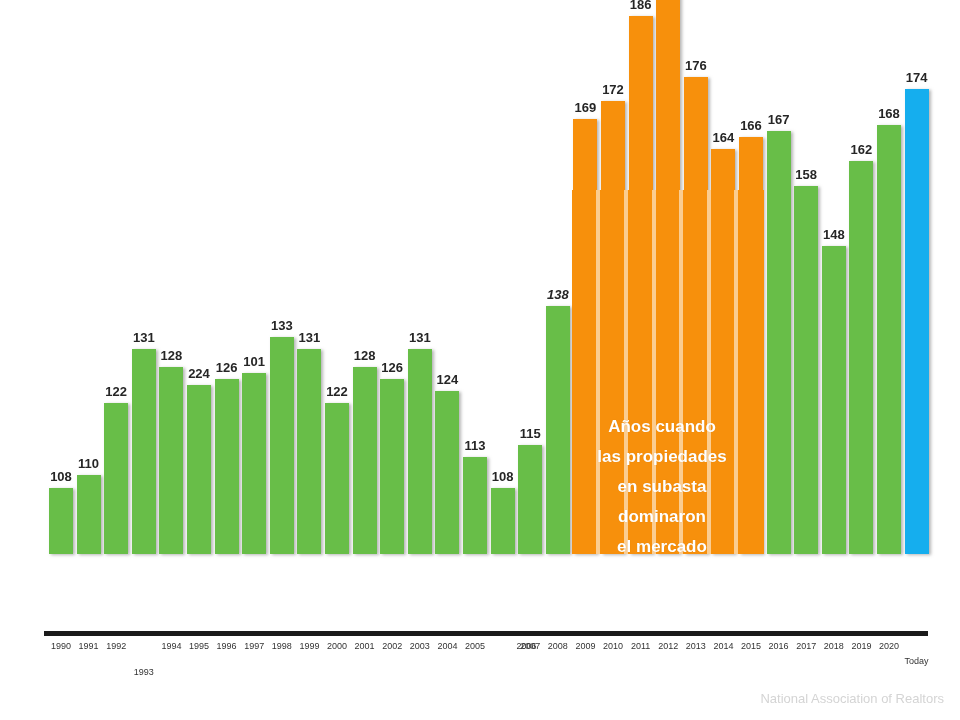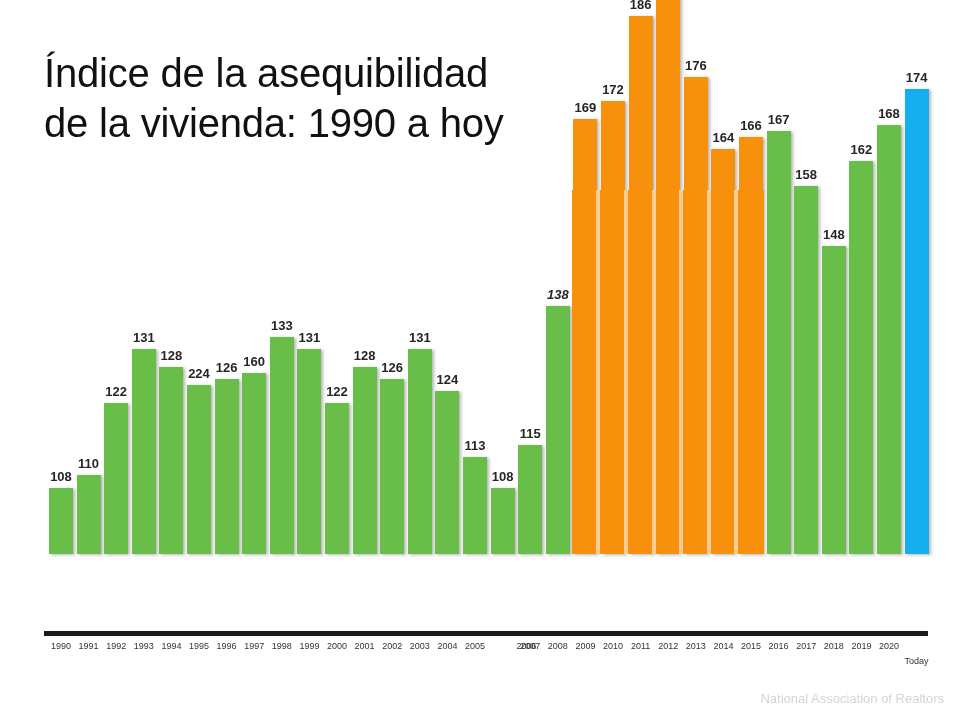--- a/index.html
+++ b/index.html
@@ -136,22 +136,20 @@
     font-size: 13px;
     color: #D4D4D4;
     font-family: "Liberation Sans", sans-serif;
   }
 </style>
 </head>
 <body>
 
 <div id="slide">
 
-  <div id="chart-title">Índice de la asequibilidad
-de la vivienda: 1990 a hoy</div>
 
   <div id="plot-area">
     <div id="bars-container">
         <div class="bar-slot" style="left: 47px;">
           <div class="bar green" title="1990: 108" style="height: 66.44px;"></div>
           <div class="bar-label" style="bottom: 70.44px;">108</div>
         </div>
         <div class="bar-slot" style="left: 74.6px;">
           <div class="bar green" title="1991: 110" style="height: 78.52px;"></div>
           <div class="bar-label" style="bottom: 82.52px;">110</div>
@@ -171,21 +169,21 @@
         <div class="bar-slot" style="left: 185px;">
           <div class="bar green" title="1995: 125" style="height: 169.12px;"></div>
           <div class="bar-label" style="bottom: 173.12px;">224</div>
         </div>
         <div class="bar-slot" style="left: 212.6px;">
           <div class="bar green" title="1996: 126" style="height: 175.16px;"></div>
           <div class="bar-label" style="bottom: 179.16px;">126</div>
         </div>
         <div class="bar-slot" style="left: 240.2px;">
           <div class="bar green" title="1997: 127" style="height: 181.2px;"></div>
-          <div class="bar-label" style="bottom: 185.2px;">160</div>
+          <div class="bar-label" style="bottom: 185.2px;">101</div>
         </div>
         <div class="bar-slot" style="left: 267.8px;">
           <div class="bar green" title="1998: 133" style="height: 217.44px;"></div>
           <div class="bar-label" style="bottom: 221.44px;">133</div>
         </div>
         <div class="bar-slot" style="left: 295.4px;">
           <div class="bar green" title="1999: 131" style="height: 205.36px;"></div>
           <div class="bar-label" style="bottom: 209.36px;">131</div>
         </div>
         <div class="bar-slot" style="left: 323px;">
@@ -277,28 +275,33 @@
         </div>
       </div>
     <div id="highlight-band" style="left: 572.4px; width: 191.6px; background: rgb(247, 144, 12);">
         <div class="tickmark" style="left: 24px;"></div>
         <div class="tickmark" style="left: 51.6px;"></div>
         <div class="tickmark" style="left: 79.2px;"></div>
         <div class="tickmark" style="left: 106.8px;"></div>
         <div class="tickmark" style="left: 134.4px;"></div>
         <div class="tickmark" style="left: 162px;"></div>
       </div>
+    <div id="callout-text">Años cuando
+las propiedades
+en subasta
+dominaron
+el mercado</div>
   </div>
 
   <div id="axis-line"></div>
   <div id="ticks-container">
       <div class="tick-label" style="left: 41px;">1990</div>
       <div class="tick-label" style="left: 68.6px;">1991</div>
       <div class="tick-label" style="left: 96.2px;">1992</div>
-      <div class="tick-label" style="left: 123.8px;">1993</div>
+      <div class="tick-label" style="left: 123.8px; margin-top: 26px;">1993</div>
       <div class="tick-label" style="left: 151.4px;">1994</div>
       <div class="tick-label" style="left: 179px;">1995</div>
       <div class="tick-label" style="left: 206.6px;">1996</div>
       <div class="tick-label" style="left: 234.2px;">1997</div>
       <div class="tick-label" style="left: 261.8px;">1998</div>
       <div class="tick-label" style="left: 289.4px;">1999</div>
       <div class="tick-label" style="left: 317px;">2000</div>
       <div class="tick-label" style="left: 344.6px;">2001</div>
       <div class="tick-label" style="left: 372.2px;">2002</div>
       <div class="tick-label" style="left: 399.8px;">2003</div>

